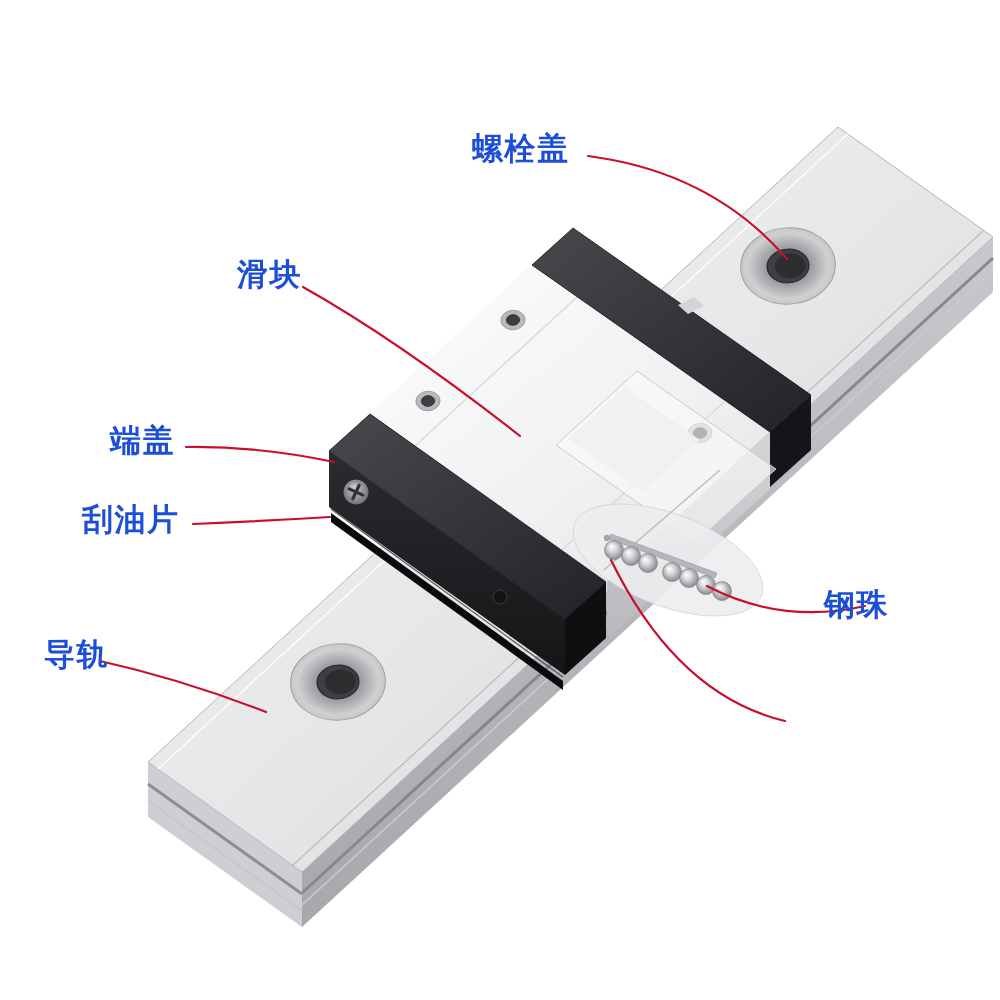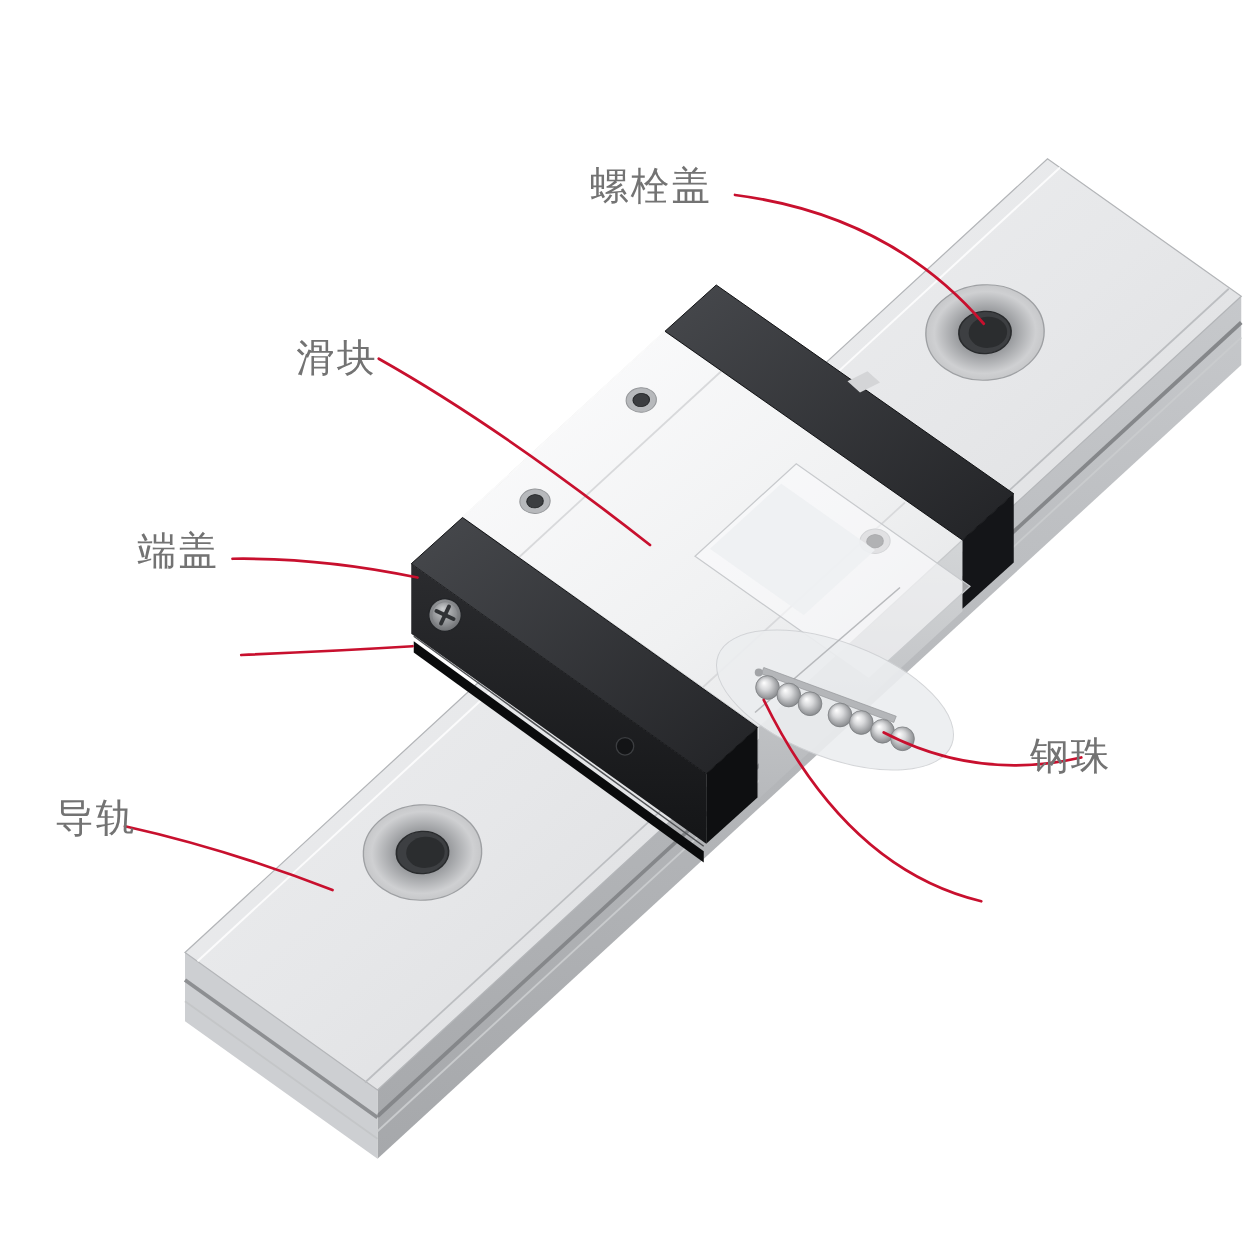--- a/index.html
+++ b/index.html
@@ -7,28 +7,28 @@
     position:relative;
     width:1000px;height:1000px;
     background:#ffffff;
     overflow:hidden;
     font-family:"Liberation Sans","DejaVu Sans",sans-serif;
   }
   .stage svg{position:absolute;left:0;top:0;}
   .label{
     position:absolute;
     font-size:31px;
-    font-weight:400;
+    font-weight:700;
     letter-spacing:1.5px;
-    color:#737373;
+    color:#1d4ed8;
     white-space:nowrap;
     user-select:none;
   }
   .lbl-bolt-cover{left:472px;top:128px;}
-  .lbl-slider{left:237px;top:254px;margin-top:12px;}
+  .lbl-slider{left:237px;top:254px;}
   .lbl-end-cap{left:110px;top:420px;}
   .lbl-oil-scraper{left:82px;top:499px;}
   .lbl-guide-rail{left:44px;top:634px;}
   .lbl-steel-ball{left:824px;top:584px;}
   .lbl-retainer{left:742px;top:713px;}
 </style>
 </head>
 <body>
 
 <div class="stage">
@@ -176,16 +176,17 @@
     <path d="M193,524 Q265,521 330,517" stroke="#C8102E"></path>
     <path d="M100,661 Q181,679 266,712" stroke="#C8102E"></path>
     <path d="M865,606 Q782,625 707,586" stroke="#C8102E"></path>
     <path d="M785,721 Q677,695 611,560" stroke="#C8102E"></path>
   </g>
 </svg>
 
   <div class="label lbl-bolt-cover">螺栓盖</div>
   <div class="label lbl-slider">滑块</div>
   <div class="label lbl-end-cap">端盖</div>
+  <div class="label lbl-oil-scraper">刮油片</div>
   <div class="label lbl-guide-rail">导轨</div>
   <div class="label lbl-steel-ball">钢珠</div>
 
 </div>
 
 </body></html>

